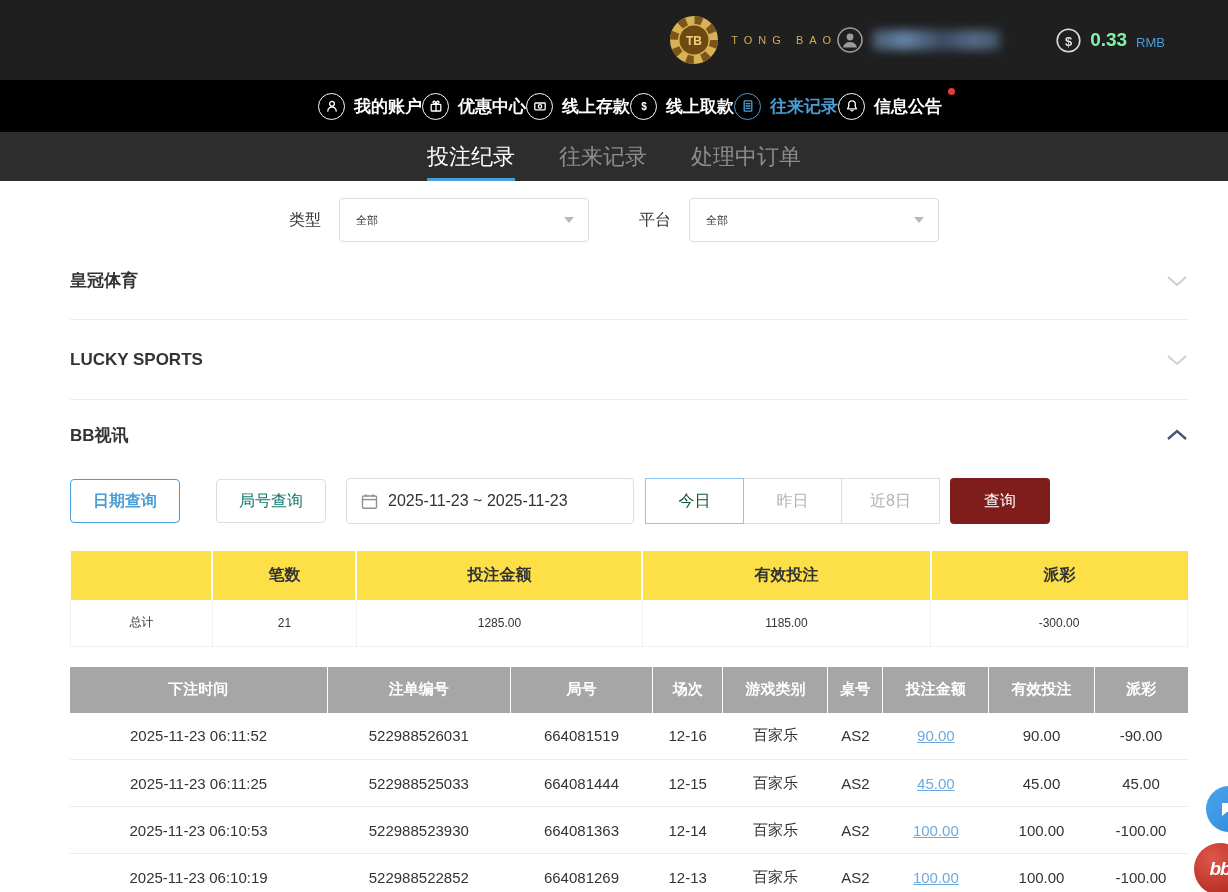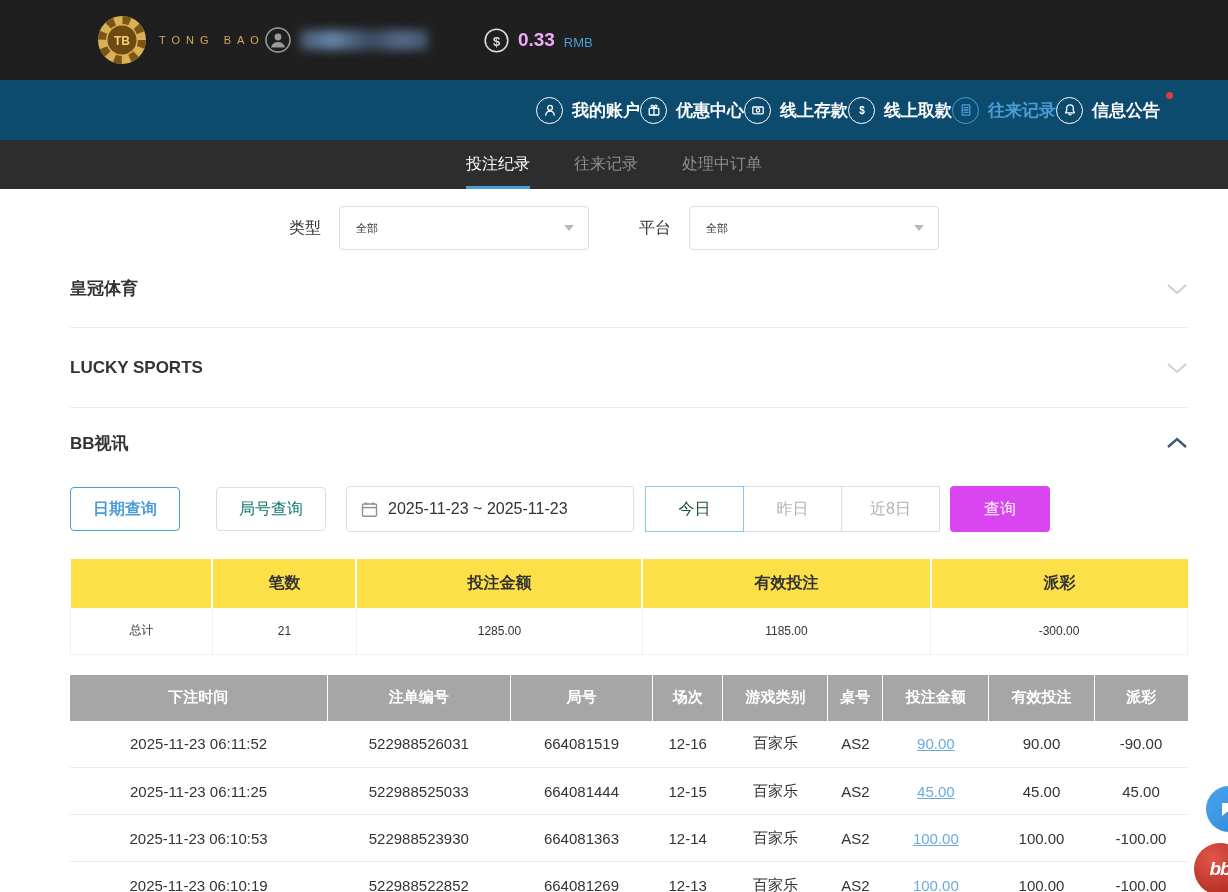--- a/index.html
+++ b/index.html
@@ -3,46 +3,46 @@
 <meta charset="utf-8">
 <style>
   * { margin:0; padding:0; box-sizing:border-box; }
   html,body { width:1228px; height:892px; }
   body {
     font-family:"Liberation Sans","DejaVu Sans",sans-serif;
     background:#fff; color:#333; overflow:hidden; position:relative;
   }
 
   
-  .top-header { height:80px; background:#1f1f1f; display:flex; align-items:center; justify-content:flex-start; padding:0 63px 0 95px; }
+  .top-header { height:80px; background:#1f1f1f; display:flex; align-items:center; justify-content:flex-end; padding:0 63px 0 95px; }
   .brand { display:flex; align-items:center; gap:10px; cursor:pointer; }
   .chip { width:54px; height:54px; }
   .brand-text { display:flex; flex-direction:column; }
   .brand-cn { font-size:30px; font-weight:bold; color:#d4ab52; letter-spacing:3px; line-height:1.05; white-space:nowrap; }
   .brand-en { font-size:11px; color:#d4ab52; letter-spacing:6px; align-self:flex-end; }
   .header-right { display:flex; align-items:center; gap:56px; }
   .user-chunk { display:flex; align-items:center; gap:9px; }
   .redacted { width:128px; height:20px; border-radius:4px;
     background:linear-gradient(90deg,#4a5d73,#6d8fb5 25%,#3e5068 55%,#5a7694 80%,#46586e);
     filter:blur(5px); opacity:.9; }
   .balance-chunk { display:flex; align-items:center; gap:9px; }
-  .balance-amount { color:#f0abfc; font-size:19px; font-weight:bold; }
+  .balance-amount { color:#86efac; font-size:19px; font-weight:bold; }
   .balance-cur { color:#4a9dd6; font-size:13px; margin-top:5px; }
 
   
-  .main-nav { height:60px; background:#0c4a6e; display:flex; align-items:center; justify-content:flex-end; padding:0 68px 0 100px; }
+  .main-nav { height:52px; background:#000000; display:flex; align-items:center; justify-content:center; padding:0 68px 0 100px; }
   .nav-item { display:flex; align-items:center; gap:9px; color:#fff; font-size:17px; font-weight:bold; cursor:pointer; position:relative; white-space:nowrap; }
   .nav-item.active { color:#4a9dd6; }
   .nav-icon { width:27px; height:27px; border:1.6px solid currentColor; border-radius:50%; display:flex; align-items:center; justify-content:center; flex:none; }
   .nav-icon svg { stroke:currentColor; fill:none; stroke-width:1.3; stroke-linecap:round; stroke-linejoin:round; }
   .nav-badge { position:absolute; top:-5px; right:-13px; width:7px; height:7px; background:#e23b3b; border-radius:50%; }
 
   
   .subtab-bar { height:49px; background:#2d2d2d; display:flex; align-items:stretch; justify-content:center; gap:44px; }
-  .subtab { display:flex; align-items:center; color:#8d8d8d; font-size:16px; cursor:pointer; position:relative; }
+  .subtab { display:flex; align-items:center; color:#8d8d8d; font-size:22px; cursor:pointer; position:relative; }
   .subtab.active { color:#fff; }
   .subtab.active::after { content:""; position:absolute; left:0; right:0; bottom:0; height:3px; background:#4a9dd6; }
 
   
   .filter-row { display:flex; align-items:center; justify-content:center; margin-top:17px; gap:50px; }
   .filter-group { display:flex; align-items:center; gap:18px; }
   .filter-label { font-size:16px; color:#333; }
   .select-box { width:250px; height:44px; border:1px solid #ddd; border-radius:4px; background:#fff;
     display:flex; align-items:center; justify-content:space-between; padding:0 14px 0 16px; cursor:pointer; }
   .select-value { font-size:11px; color:#333; }
@@ -63,21 +63,21 @@
   .btn-outline { height:44px; padding:18px 22px; border:1px solid; border-radius:4px; background:#fff; font-size:16px;
     display:flex; align-items:center; cursor:pointer; white-space:nowrap; }
   .btn-date-query { color:#4a9dd6; border-color:#4a9dd6; font-weight:bold; }
   .btn-round-query { color:#0f766e; border-color:#ddd; margin-left:36px; }
   .date-input { margin-left:20px; width:288px; height:46px; border:1px solid #ddd; border-radius:4px;
     display:flex; align-items:center; gap:10px; padding:0 14px; font-size:16px; color:#333; cursor:text; background:#fff; }
   .seg-group { display:flex; margin-left:12px; }
   .seg { height:46px; width:99px; border:1px solid #ddd; background:#fff; color:#b3b3b3; font-size:16px;
     display:flex; align-items:center; justify-content:center; cursor:pointer; margin-left:-1px; position:relative; }
   .seg.active { border-color:#8cc6ef; color:#14532d; z-index:2; }
-  .btn-search { margin-left:10px; width:100px; height:46px; background:#d946ef; color:#fff; border:none; border-radius:4px;
+  .btn-search { margin-left:10px; width:100px; height:46px; background:#7f1d1d; color:#fff; border:none; border-radius:4px;
     font-size:16px; cursor:pointer; display:flex; align-items:center; justify-content:center; }
 
   
   .summary-table { width:100%; margin-top:27px; border-collapse:collapse; table-layout:fixed; }
   .summary-table th { background:#fde047; height:49px; font-size:16px; font-weight:bold; color:#333; border-left:2px solid #fff; }
   .summary-table th:first-child { border-left:none; }
   .summary-table td { height:46px; text-align:center; font-size:12px; color:#333; border:1px solid #f0f0f0; border-top:none; background:#fff; }
 
   
   .detail-table { width:100%; margin-top:20px; border-collapse:collapse; table-layout:fixed; }

